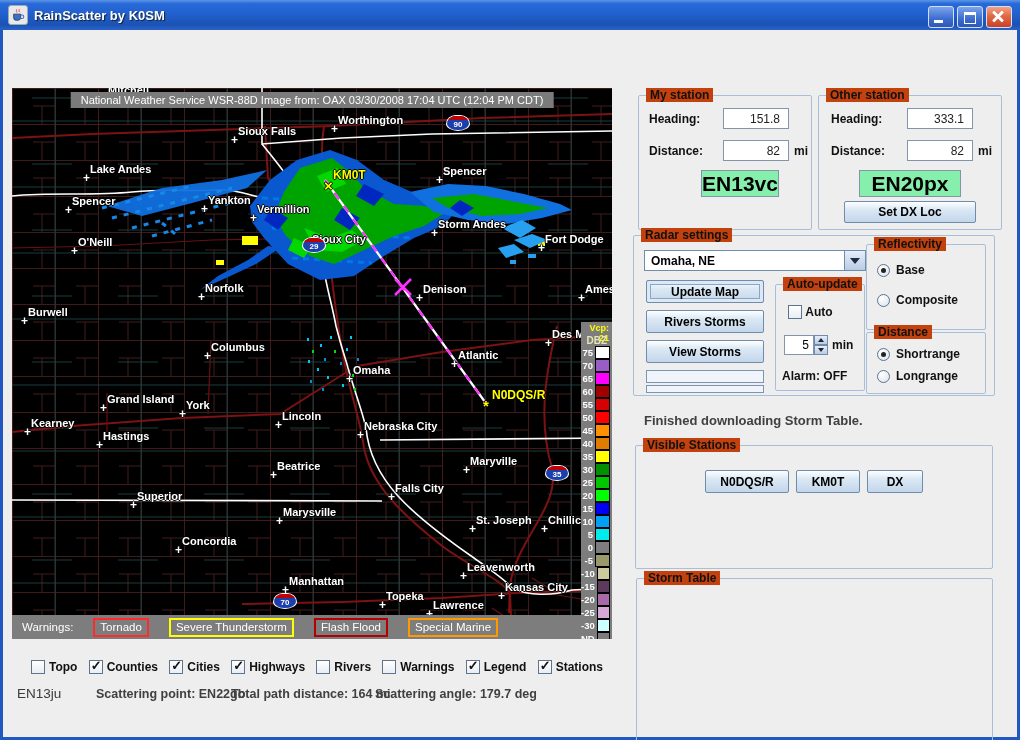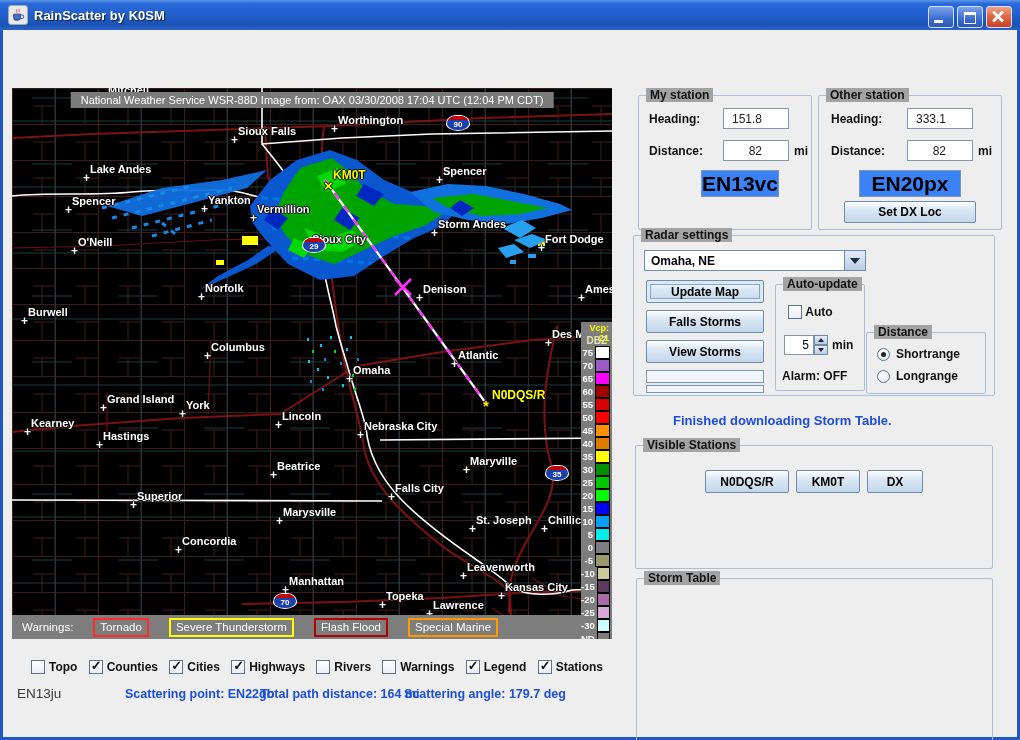--- a/index.html
+++ b/index.html
@@ -46,29 +46,29 @@
   .lvcp{color:#ffff00;font-size:9px;font-weight:bold;text-align:right;padding-right:2px;height:12px;}
   .ldbz{color:#e4e4b4;font-size:10px;font-weight:bold;text-align:right;padding-right:4px;height:13px;}
   .lrow{flex:1;display:flex;align-items:center;justify-content:flex-end;gap:2px;}
   .lval{color:#fff;font-size:9.5px;font-weight:bold;}
   .lsw{width:13px;height:11px;border:1px solid #000;margin-right:1px;}
   #warnbar{position:absolute;left:0;bottom:0;width:570px;height:24px;background:#7d7d7d;z-index:6;
     display:flex;align-items:center;gap:20px;padding-left:10px;color:#fff;font-size:11.5px;}
   .witem{border:2px solid;padding:0 5px;line-height:15px;white-space:nowrap;}
   
   .group{position:absolute;border:1px solid #a9bfd8;border-radius:2px;}
-  .gt{position:absolute;top:-8px;left:7px;background:#a3a3a3;padding:0 4px;font-weight:bold;font-size:12px;color:#111;white-space:nowrap;}
+  .gt{position:absolute;top:-8px;left:7px;background:#c2410c;padding:0 4px;font-weight:bold;font-size:12px;color:#111;white-space:nowrap;}
   .blb{position:absolute;font-weight:bold;font-size:12px;color:#111;white-space:nowrap;}
   .tf{position:absolute;background:#fff;border:1px solid #8295aa;font-size:12px;color:#222;
-     text-align:left;padding-right:26px;display:flex;align-items:center;justify-content:flex-end;box-sizing:border-box;}
+     text-align:left;padding-right:8px;display:flex;align-items:center;justify-content:flex-end;box-sizing:border-box;}
   .jbtn{position:absolute;background:linear-gradient(180deg,#ffffff,#dce9f5 35%,#c3d6ea);
      border:1px solid #6f8cab;border-radius:2px;font-weight:bold;font-size:12px;color:#000;
      display:flex;align-items:center;justify-content:center;box-sizing:border-box;cursor:default;}
   .jbtn.focus{box-shadow:inset 0 0 0 3px #dce9f5, inset 0 0 0 4px #8aa6c4;}
-  .bigbox{position:absolute;background:#3b82f6;border:1px solid #8295aa;display:flex;align-items:center;justify-content:center;
+  .bigbox{position:absolute;background:#86efac;border:1px solid #8295aa;display:flex;align-items:center;justify-content:center;
      font-weight:bold;font-size:21px;color:#000;box-sizing:border-box;}
   .combo{position:absolute;background:#fff;border:1px solid #6f8cab;display:flex;align-items:center;box-sizing:border-box;}
   .combo .ctext{flex:1;font-weight:bold;font-size:12px;padding-left:6px;color:#000;}
   .combo .carrow{width:20px;align-self:stretch;border-left:1px solid #6f8cab;
      background:linear-gradient(180deg,#e6eefa,#b9cbe4);display:flex;align-items:center;justify-content:center;}
   .carrow::after{content:"";width:0;height:0;border:5px solid transparent;border-top:6px solid #1c2c44;margin-top:5px;}
   .pbar{position:absolute;border:1px solid #7a96b0;background:#f2f4fc;box-sizing:border-box;}
   .cb{display:inline-block;width:14px;height:14px;background:linear-gradient(#ffffff,#e8eef6);
      border:1px solid #5f7document;border:1px solid #5f7489;position:relative;vertical-align:-3px;box-sizing:border-box;}
   .cb.on::after{content:"✓";position:absolute;left:1px;top:-3px;font-size:13px;font-weight:bold;color:#111;}
@@ -81,21 +81,21 @@
      display:flex;align-items:center;justify-content:flex-end;padding-right:4px;box-sizing:border-box;}
   .spin .sarrows{width:14px;height:20px;display:flex;flex-direction:column;}
   .sarrows span{flex:1;border:1px solid #6f8cab;background:linear-gradient(#e6eefa,#b9cbe4);
      display:flex;align-items:center;justify-content:center;}
   .sarrows span::after{content:"";width:0;height:0;border:3px solid transparent;}
   .sarrows .up::after{border-bottom:4px solid #223;margin-top:-3px;}
   .sarrows .dn::after{border-top:4px solid #223;margin-bottom:-3px;}
   
   #layers{position:absolute;left:28px;top:630px;width:572px;display:flex;justify-content:space-between;align-items:center;}
   .layer{font-weight:bold;font-size:12px;color:#111;white-space:nowrap;display:flex;align-items:center;gap:4px;}
-  .statustxt{position:absolute;font-weight:bold;font-size:12.5px;color:#1d4ed8;white-space:nowrap;margin-left:29px;}
+  .statustxt{position:absolute;font-weight:bold;font-size:12.5px;color:#404040;white-space:nowrap;}
   #gridcur{position:absolute;left:14px;top:656px;font-size:13.5px;color:#3a3a3a;}
 </style>
 </head>
 <body>
 
 <div class="titlebar">
   <span class="appicon">
     <svg width="14" height="14" viewBox="0 0 16 16">
       <path d="M3 7h8v4.2A3 3 0 0 1 8 14H6a3 3 0 0 1-3-3z" fill="#3a6fd0" stroke="#223" stroke-width="0.8"></path>
       <path d="M11 8h1.6a2 2 0 0 1 0 4H11" fill="none" stroke="#3a6fd0" stroke-width="1.2"></path>
@@ -408,39 +408,52 @@
     <span class="jbtn" style="left:25px;top:105px;width:132px;height:22px;">Set DX Loc</span>
   </div>
 
   <div class="group" style="left:630px;top:205px;width:360px;height:159px;">
     <span class="gt">Radar settings</span>
     <span class="combo" style="left:10px;top:14px;width:222px;height:21px;">
       <span class="ctext">Omaha, NE</span>
       <span class="carrow"></span>
     </span>
     <span class="jbtn focus" style="left:12px;top:44px;width:118px;height:23px;">Update Map</span>
-    <span class="jbtn" style="left:12px;top:74px;width:118px;height:23px;">Falls Storms</span>
+    <span class="jbtn" style="left:12px;top:74px;width:118px;height:23px;">Rivers Storms</span>
     <span class="jbtn" style="left:12px;top:104px;width:118px;height:23px;">View Storms</span>
     <span class="pbar" style="left:12px;top:134px;width:118px;height:13px;"></span>
     <span class="pbar" style="left:12px;top:149px;width:118px;height:8px;"></span>
 
     <div class="group" style="left:141px;top:48px;width:88px;height:105px;border-color:#a9bfd8;">
       <span class="gt">Auto-update</span>
       <span class="blb" style="left:12px;top:20px;"><span class="cb"></span>&nbsp;<span>Auto</span></span>
       <span class="spin" style="left:8px;top:50px;">
         <span class="sfield">5</span>
         <span class="sarrows">
             <span class="up"></span>
             <span class="dn"></span>
           </span>
       </span>
       <span class="blb" style="left:56px;top:53px;">min</span>
       <span class="blb" style="left:6px;top:84px;">Alarm: OFF</span>
     </div>
 
+    <div class="group" style="left:232px;top:8px;width:118px;height:84px;">
+      <span class="gt">Reflectivity</span>
+      <div id="refl-opts">
+          <div class="rrow" style="left: 10px; top: 18px;">
+            <span class="rb sel"></span>
+            <span>Base</span>
+          </div>
+          <div class="rrow" style="left: 10px; top: 48px;">
+            <span class="rb"></span>
+            <span>Composite</span>
+          </div>
+        </div>
+    </div>
     <div class="group" style="left:232px;top:96px;width:118px;height:60px;">
       <span class="gt">Distance</span>
       <div id="dist-opts">
           <div class="rrow" style="left: 10px; top: 14px;">
             <span class="rb sel"></span>
             <span>Shortrange</span>
           </div>
           <div class="rrow" style="left: 10px; top: 36px;">
             <span class="rb"></span>
             <span>Longrange</span>

